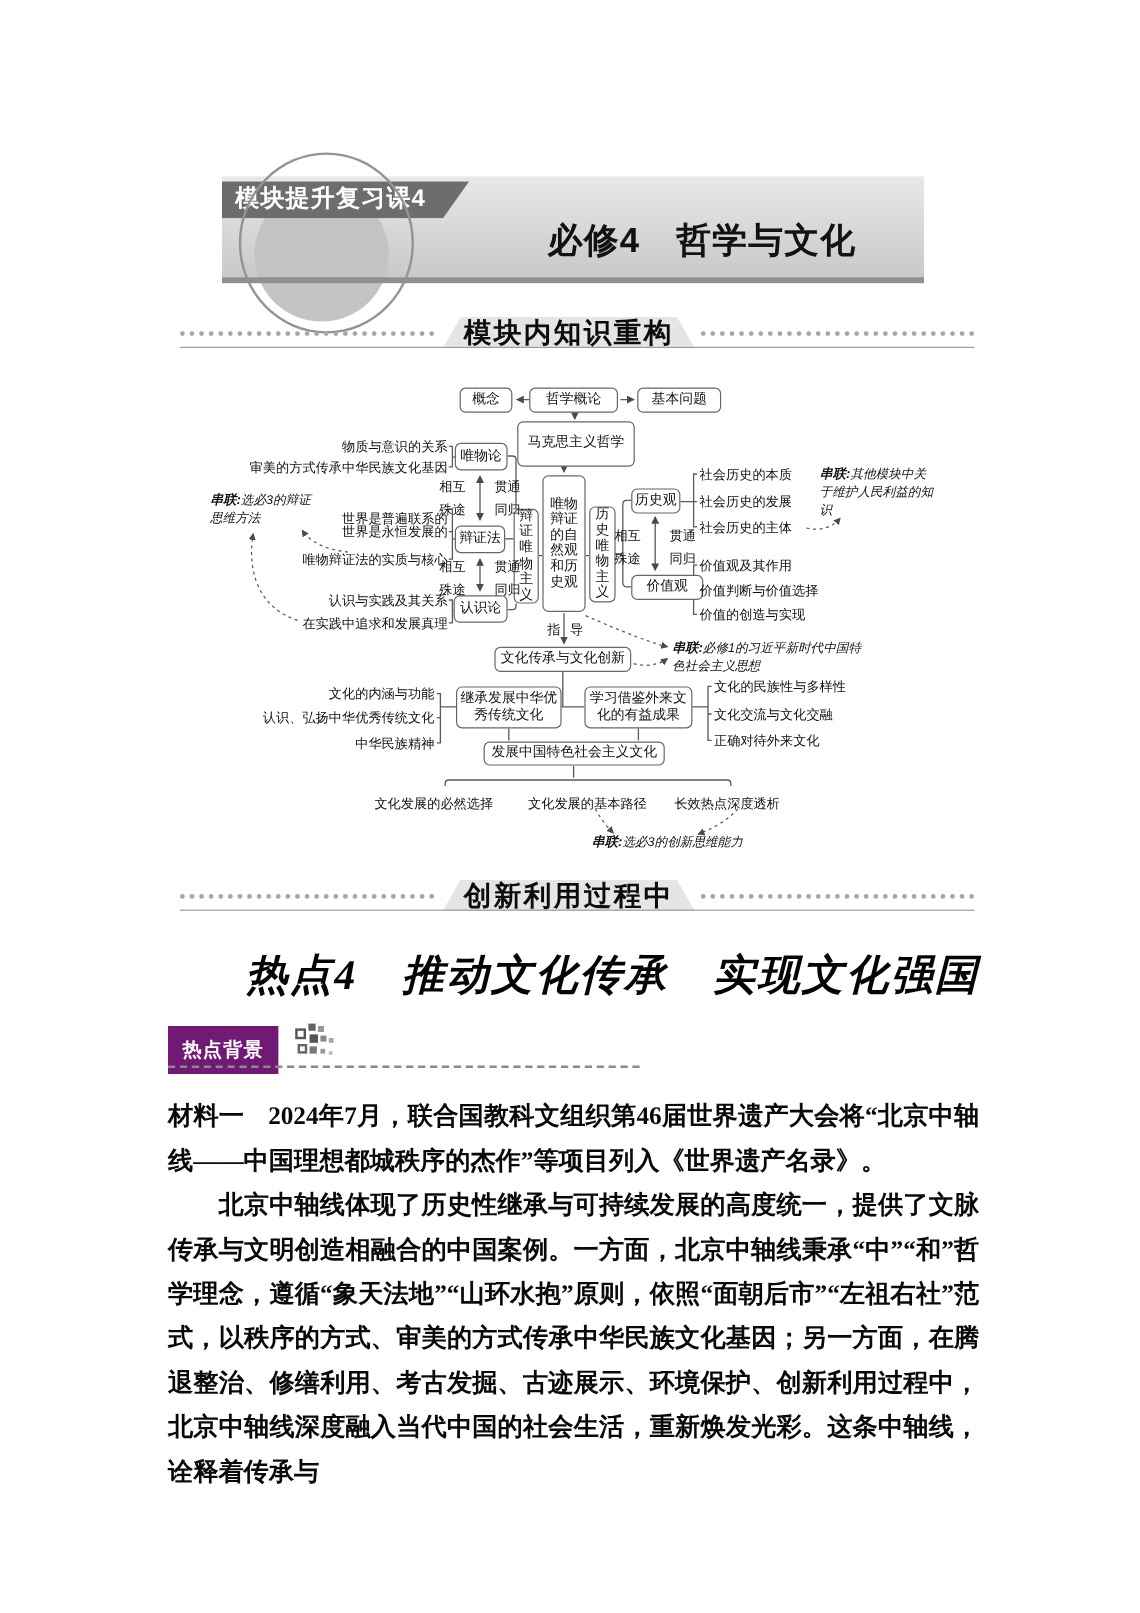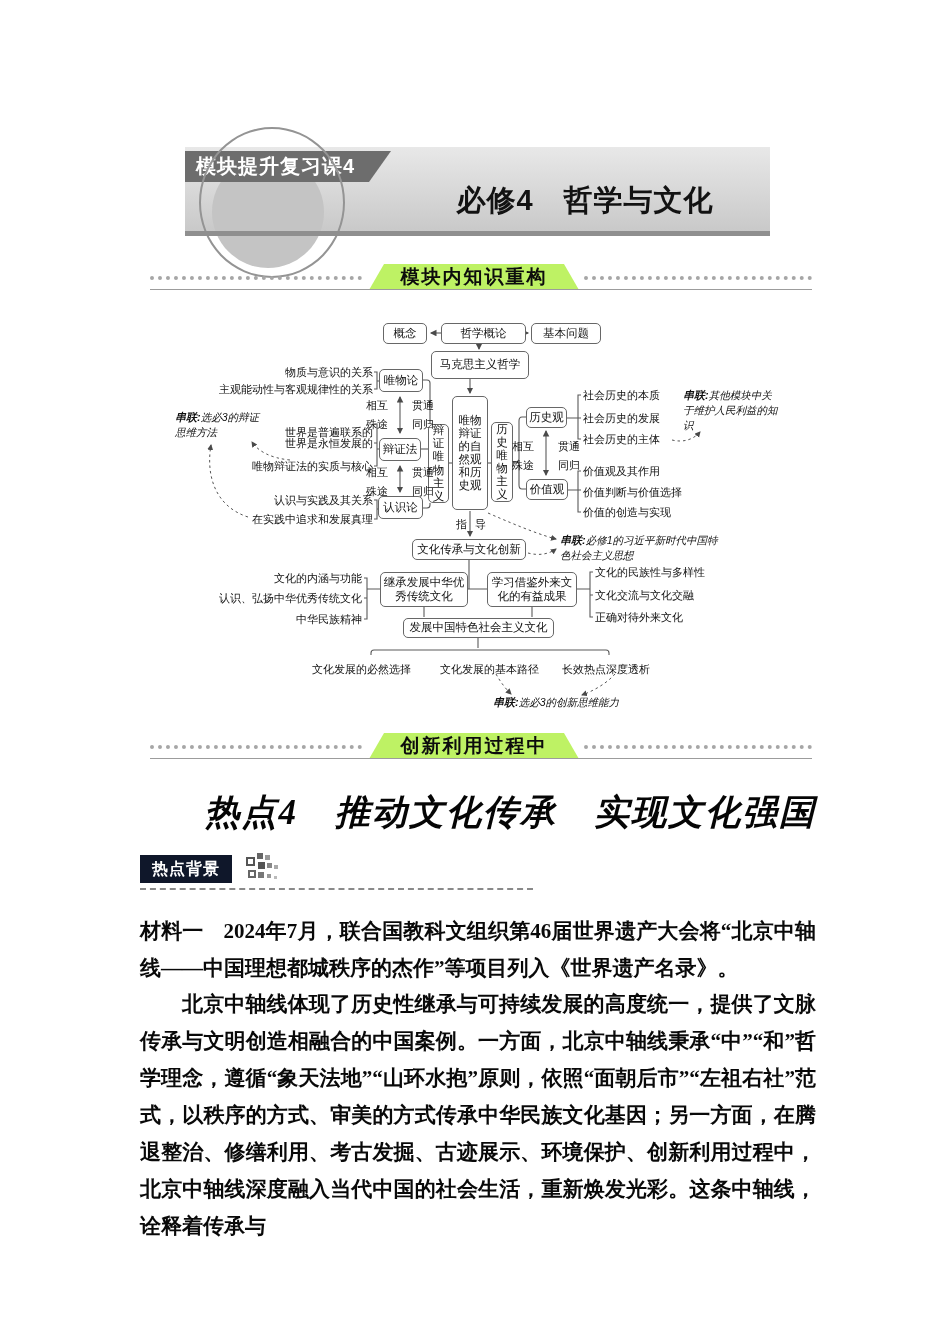--- a/index.html
+++ b/index.html
@@ -10,41 +10,41 @@
   .banner-bg{left:185px;top:147px;width:585px;height:84px;background:linear-gradient(180deg,#e8e8e8,#c9c9c9);}
   .banner-rule{left:185px;top:231px;width:585px;height:5px;background:#8f8f8f;}
   .circle-fill{left:212px;top:156px;width:112px;height:112px;border-radius:50%;background:#c4c4c4;}
   .circle-outline{left:199px;top:127px;width:142px;height:147px;border-radius:50%;border:2px solid #949494;}
   .lesson-badge{left:185px;top:151px;width:206px;height:31px;background:#6d6d6d;color:#fff;
        font-weight:bold;font-size:20px;line-height:31px;padding-left:11px;box-sizing:border-box;
        clip-path:polygon(0 0,100% 0,calc(100% - 22px) 100%,0 100%);letter-spacing:1px;}
   .module-title{left:400px;top:181px;width:370px;text-align:center;font-weight:bold;font-size:29px;color:#121212;letter-spacing:1px;}
   
   .sec{left:0;width:950px;height:27px;}
-  .trap{position:absolute;left:369px;top:0;width:210px;height:26px;background:#bef264;
+  .trap{position:absolute;left:369px;top:0;width:210px;height:26px;background:#e5e5e5;
         clip-path:polygon(15px 0,195px 0,210px 100%,0 100%);display:flex;align-items:center;justify-content:center;
-        font-weight:bold;font-size:19px;color:#0c0c0c;letter-spacing:2px;}
+        font-weight:bold;font-size:23px;color:#0c0c0c;letter-spacing:2px;}
   .dot{position:absolute;top:12px;border-top:4px dotted #a6a6a6;height:0;}
   .secline{position:absolute;top:25px;left:150px;width:662px;border-top:1.5px solid #9c9c9c;}
   
   .map{left:140px;top:312px;width:680px;height:408px;}
   .map svg{position:absolute;left:0;top:0;}
   .dbox{position:absolute;box-sizing:border-box;border:1.2px solid #676767;border-radius:5px;background:#fff;
         display:flex;align-items:center;justify-content:center;text-align:center;
         font-size:11.5px;line-height:1.18;color:#111;padding:1px 2px;}
   .vchar{word-break:break-all;line-height:1.14;padding:2px 1px;}
   .dlabel{position:absolute;font-size:11px;white-space:nowrap;color:#111;}
   .pair{position:absolute;width:68px;font-size:11px;color:#111;}
   .pair .row{display:flex;justify-content:space-between;margin-bottom:4px;}
   .note{position:absolute;font-size:10.5px;font-style:italic;line-height:1.4;color:#101010;}
   .note b{font-size:11px;}
   
   .hot-title{left:140px;top:789px;width:676px;text-align:right;font-family:"Liberation Serif",serif;
         font-weight:bold;font-style:italic;font-size:35px;letter-spacing:2px;color:#050505;}
-  .bg-badge{left:140px;top:855px;height:28px;background:#0f172a;color:#fff;font-weight:bold;font-size:16px;
+  .bg-badge{left:140px;top:855px;height:40px;background:#701a75;color:#fff;font-weight:bold;font-size:16px;
         display:flex;align-items:center;padding:0 12px;letter-spacing:1px;}
   .px{position:absolute;}
   .dash-line{left:140px;top:888px;width:393px;border-top:2px dashed #8a8a8a;}
   
   .para{position:absolute;left:140px;width:676px;font-family:"Liberation Serif",serif;font-weight:bold;
         font-size:21px;line-height:37px;color:#090909;text-align:justify;}
   .mat-label{font-family:"Liberation Sans",sans-serif;font-weight:bold;margin-right:0.95em;}
   .indent{text-indent:2em;}
 </style>
 </head>
@@ -119,38 +119,38 @@
       <path d="M108,205 C74,194 66,162 71,133" marker-end="url(#ah)"></path>
       <path d="M532,128 C544,131 554,127 560,120" marker-end="url(#ah)"></path>
       <path d="M348,201 C382,216 404,224 416,227" marker-end="url(#ah)"></path>
       <path d="M388,241 C399,244 409,242 416,237" marker-end="url(#ah)"></path>
       <path d="M356,362 C361,371 366,377 371,382" marker-end="url(#ah)"></path>
       <path d="M475,362 C466,372 453,379 442,383" marker-end="url(#ah)"></path>
     </g>
   </svg>
 
   <div class="dbox" style="left:243px;top:11px;width:44px;height:21px;">概念</div>
-  <div class="dbox" style="left:301px;top:11px;width:85px;height:21px;">哲学概论</div>
+  <div class="dbox" style="left:301px;top:11px;width:74px;height:21px;">哲学概论</div>
   <div class="dbox" style="left:391px;top:11px;width:70px;height:21px;text-align:center;">基本问题</div>
-  <div class="dbox" style="left:291px;top:39px;width:98px;height:28px;">马克思主义哲学</div>
+  <div class="dbox" style="left:291px;top:39px;width:98px;height:38px;">马克思主义哲学</div>
   <div class="dbox" style="left:239px;top:57px;width:44px;height:23px;">唯物论</div>
   <div class="dbox" style="left:239px;top:126px;width:42px;height:23px;">辩证法</div>
   <div class="dbox" style="left:238px;top:184px;width:45px;height:23px;">认识论</div>
   <div class="dbox vchar" style="left:288px;top:112px;width:21px;height:79px;">辩证唯物主义</div>
   <div class="dbox vchar" style="left:312px;top:84px;width:36px;height:114px;">唯物辩证的自然观和历史观</div>
   <div class="dbox vchar" style="left:351px;top:110px;width:22px;height:80px;">历史唯物主义</div>
   <div class="dbox" style="left:386px;top:95px;width:41px;height:21px;">历史观</div>
-  <div class="dbox" style="left:386px;top:167px;width:42px;height:21px;">价值观</div>
+  <div class="dbox" style="left:386px;top:167px;width:60px;height:21px;">价值观</div>
   <div class="dbox" style="left:272px;top:227px;width:114px;height:21px;">文化传承与文化创新</div>
   <div class="dbox" style="left:240px;top:260px;width:88px;height:35px;">继承发展中华优秀传统文化</div>
   <div class="dbox" style="left:347px;top:260px;width:90px;height:35px;">学习借鉴外来文化的有益成果</div>
   <div class="dbox" style="left:263px;top:306px;width:151px;height:20px;">发展中国特色社会主义文化</div>
 
   <div class="dlabel" style="right:447px;top:53px;">物质与意识的关系</div>
-  <div class="dlabel" style="right:447px;top:70px;">主观能动性与客观规律性的关系</div>
+  <div class="dlabel" style="right:447px;top:70px;">审美的方式传承中华民族文化基因</div>
   <div class="dlabel" style="right:447px;top:91px;margin-top:22px;">世界是普遍联系的</div>
   <div class="dlabel" style="right:447px;top:124px;">世界是永恒发展的</div>
   <div class="dlabel" style="right:447px;top:147px;">唯物辩证法的实质与核心</div>
   <div class="dlabel" style="right:447px;top:181px;">认识与实践及其关系</div>
   <div class="dlabel" style="right:447px;top:200px;">在实践中追求和发展真理</div>
 
   <div class="dlabel" style="left:443px;top:76px;">社会历史的本质</div>
   <div class="dlabel" style="left:443px;top:99px;">社会历史的发展</div>
   <div class="dlabel" style="left:443px;top:120px;">社会历史的主体</div>
   <div class="dlabel" style="left:443px;top:152px;">价值观及其作用</div>

